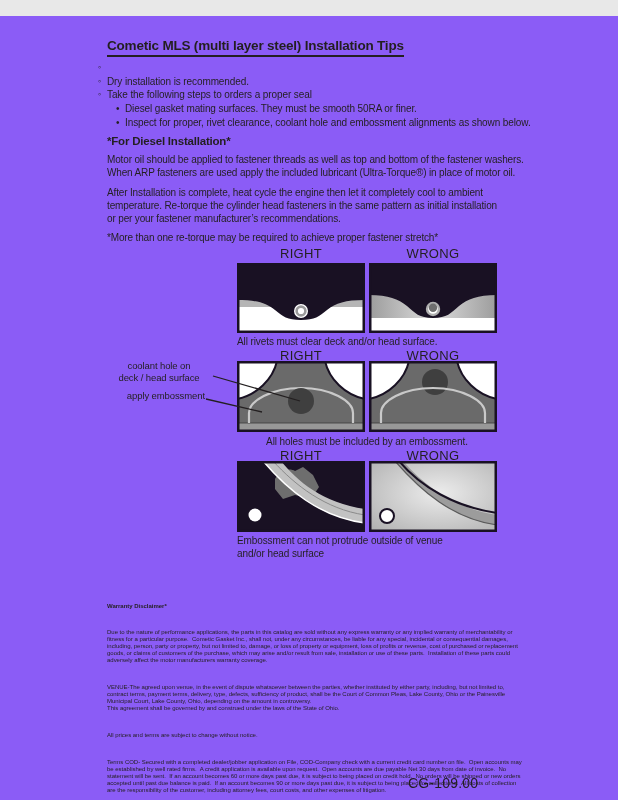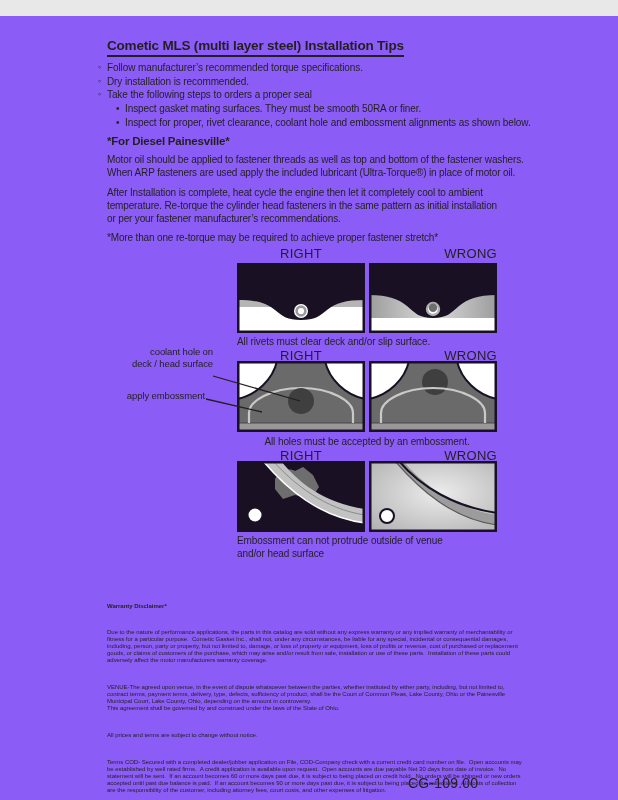--- a/index.html
+++ b/index.html
@@ -25,21 +25,21 @@
   .bullet-row{display:flex;}
   .bullet-glyph{width:9px;font-size:9px;line-height:13.7px;}
   .sub{margin-left:18px;}
   .sub .bullet-glyph{font-size:10px;}
 
   .h2{left:107px;top:119px;font-size:11.5px;font-weight:bold;letter-spacing:-0.2px;}
   .body-par{left:107px;font-size:10px;letter-spacing:-0.15px;line-height:13px;}
 
   .dg-labels{left:237px;width:260px;display:flex;font-size:13px;letter-spacing:0.3px;}
   .dg-label{width:128px;text-align:center;}
-  .dg-label:last-child{margin-left:4px;text-align:right;}
+  .dg-label:last-child{margin-left:4px;}
   .dg-panels{left:237px;display:flex;}
   .dg-panels svg{display:block;}
   .dg-panels .panel2{margin-left:4px;}
   .caption{left:237px;font-size:10px;letter-spacing:-0.1px;line-height:13px;}
   .caption.centered{width:260px;text-align:center;}
 
   .anno{font-size:9.5px;letter-spacing:-0.1px;line-height:11.5px;text-align:right;}
 
   .fineprint{
     left:107px;top:573px;width:440px;
@@ -53,41 +53,40 @@
 </head>
 <body>
 
 <div class="page">
 
   <div class="abs title">Cometic MLS (multi layer steel) Installation Tips</div>
 
   <div class="abs bullets">
     <div class="bullet-row">
       <span class="bullet-glyph">◦</span>
-      <span>Follow manufacturer’s recommended torque specifications.</span>
     </div>
     <div class="bullet-row">
       <span class="bullet-glyph">◦</span>
       <span>Dry installation is recommended.</span>
     </div>
     <div class="bullet-row">
       <span class="bullet-glyph">◦</span>
       <span>Take the following steps to orders a proper seal</span>
     </div>
     <div class="bullet-row sub">
       <span class="bullet-glyph">•</span>
-      <span>Inspect gasket mating surfaces.  They must be smooth 50RA or finer.</span>
+      <span>Diesel gasket mating surfaces.  They must be smooth 50RA or finer.</span>
     </div>
     <div class="bullet-row sub">
       <span class="bullet-glyph">•</span>
       <span>Inspect for proper, rivet clearance, coolant hole and embossment alignments as shown below.</span>
     </div>
   </div>
 
-  <div class="abs h2">*For Diesel Painesville*</div>
+  <div class="abs h2">*For Diesel Installation*</div>
   <div class="abs body-par pre" style="top:137px;">Motor oil should be applied to fastener threads as well as top and bottom of the fastener washers.
 When ARP fasteners are used apply the included lubricant (Ultra-Torque®) in place of motor oil.</div>
   <div class="abs body-par pre" style="top:170px;">After Installation is complete, heat cycle the engine then let it completely cool to ambient
 temperature. Re-torque the cylinder head fasteners in the same pattern as initial installation
 or per your fastener manufacturer’s recommendations.</div>
   <div class="abs body-par pre" style="top:215px;">*More than one re-torque may be required to achieve proper fastener stretch*</div>
 
   <div class="abs dg-labels" style="top:230px;">
     <span class="dg-label">RIGHT</span>
     <span class="dg-label">WRONG</span>
@@ -111,27 +110,27 @@
       </defs>
       <rect x="0" y="0" width="128" height="70" fill="#ffffff"></rect>
       <rect x="0" y="31" width="128" height="24" fill="url(#g1)"></rect>
       <path d="M0,0 H128 V32 C108,32 99,36 90,43 C82,50 78,55 64,55 C50,55 46,50 38,43 C29,36 20,32 0,32 Z" fill="#191123"></path>
       <circle cx="64" cy="46" r="7.2" fill="#b0b0b0"></circle>
       <circle cx="64" cy="46" r="4.8" fill="#ffffff"></circle>
       <circle cx="64" cy="44.8" r="4.2" fill="#6e6e6e"></circle>
       <rect x="1.25" y="1.25" width="125.5" height="67.5" fill="none" stroke="#191123" stroke-width="2.5"></rect>
     </svg>
   </div>
-  <div class="abs caption" style="top:319px;">All rivets must clear deck and/or slip surface.</div>
+  <div class="abs caption" style="top:319px;">All rivets must clear deck and/or head surface.</div>
 
   <div class="abs dg-labels" style="top:332px;">
     <span class="dg-label">RIGHT</span>
     <span class="dg-label">WRONG</span>
   </div>
-  <div class="abs anno preline" style="left:105px;top:330px;width:108px;">coolant hole on
+  <div class="abs anno preline" style="left:105px;top:344px;width:108px;text-align:center;">coolant hole on
 deck / head surface</div>
   <div class="abs anno" style="left:100px;top:374px;width:105px;">apply embossment</div>
   <div class="abs dg-panels" style="top:345px;">
     <svg width="128" height="71" viewBox="0 0 128 71">
       <rect x="0" y="0" width="128" height="71" fill="#6a6a6a"></rect>
       <path d="M0,0 H40 C36,18 20,34 0,38 Z" fill="#ffffff"></path>
       <path d="M40,0 C36,18 20,34 0,38" fill="none" stroke="#191123" stroke-width="2"></path>
       <path d="M128,0 H88 C92,18 108,34 128,38 Z" fill="#ffffff"></path>
       <path d="M88,0 C92,18 108,34 128,38" fill="none" stroke="#191123" stroke-width="2"></path>
       <line x1="0" y1="62" x2="128" y2="62" stroke="#454545" stroke-width="1.2"></line>
@@ -151,21 +150,21 @@
       <circle cx="66" cy="21" r="13" fill="#3f3f3f"></circle>
       <path d="M12,62 L12,52 C12,40 34,27 64,27 C94,27 116,40 116,52 L116,62" fill="none" stroke="#c9c9c9" stroke-width="2.2"></path>
       <rect x="1.25" y="1.25" width="125.5" height="68.5" fill="none" stroke="#191123" stroke-width="2.5"></rect>
     </svg>
   </div>
 
   <svg class="abs" style="left:200px;top:340px;" width="120" height="62" viewBox="0 0 120 62">
     <line x1="13" y1="20" x2="100" y2="45" stroke="#231f20" stroke-width="1.3"></line>
     <line x1="6" y1="43" x2="62" y2="56" stroke="#231f20" stroke-width="1.3"></line>
   </svg>
-  <div class="abs caption centered" style="top:419px;">All holes must be accepted by an embossment.</div>
+  <div class="abs caption centered" style="top:419px;">All holes must be included by an embossment.</div>
 
   <div class="abs dg-labels" style="top:432px;">
     <span class="dg-label">RIGHT</span>
     <span class="dg-label">WRONG</span>
   </div>
   <div class="abs dg-panels" style="top:445px;">
     <svg width="128" height="71" viewBox="0 0 128 71">
       <rect x="0" y="0" width="128" height="71" fill="#191123"></rect>
       <path d="M38,18 C42,10 52,6 58,10 L66,6 L76,14 L82,26 L74,38 L58,34 L46,38 L38,28 Z" fill="#6e6e6e"></path>
       <path d="M44,0 C60,20 86,42 128,48 L128,62 C82,56 50,28 26,0 Z" fill="#c2c2c2"></path>

